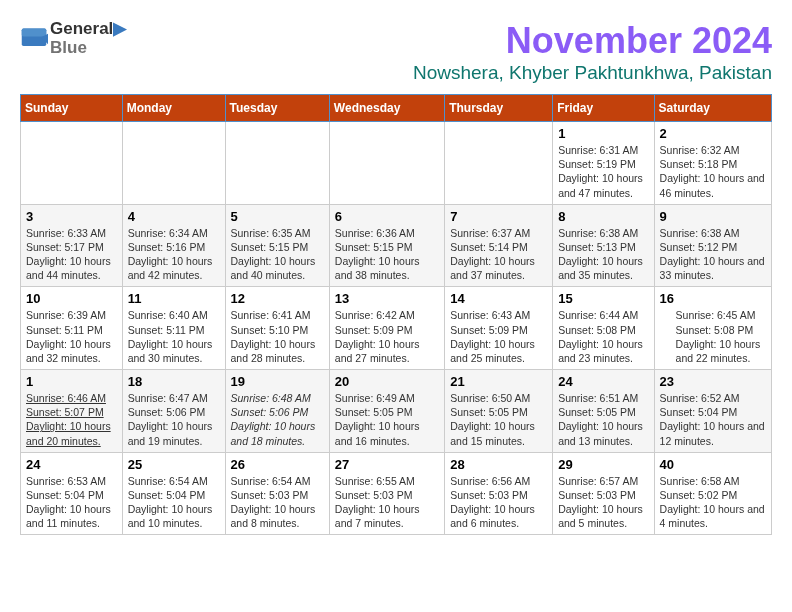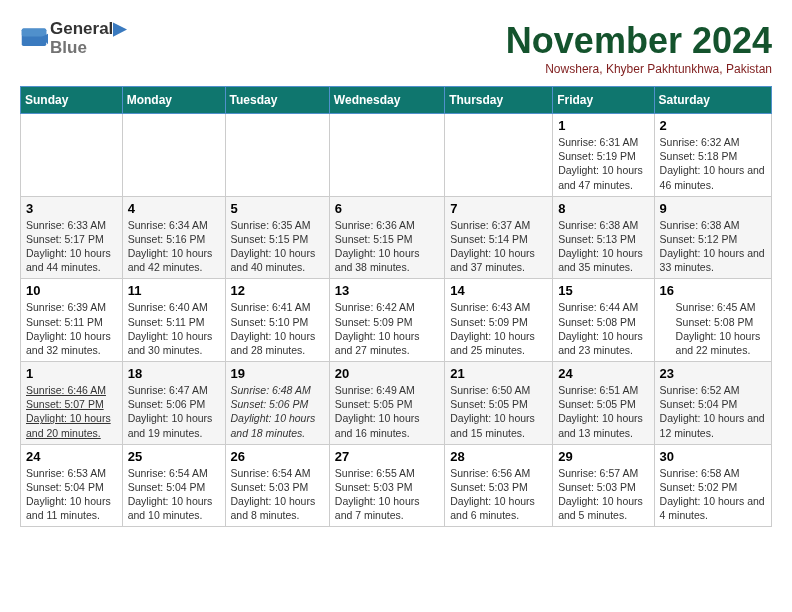--- a/index.html
+++ b/index.html
@@ -21,39 +21,39 @@
       margin-right: 2px;
       position: relative;
     }
     .title-section {
       text-align: right;
       margin-bottom: 4px;
     }
     .month-title {
       font-size: 36px;
       font-weight: bold;
-      color: #14532d;
+      color: #8b5cf6;
     }
     .location-title {
-      font-size: 12px;
-      color: #7f1d1d;
+      font-size: 19px;
+      color: #0f766e;
     }
     .top-row {
       display: flex;
       justify-content: space-between;
       align-items: flex-start;
       margin-bottom: 6px;
     }
     table {
       width: 100%;
       border-collapse: collapse;
       font-size: 11px;
     }
     thead tr {
-      background: #0f766e;
+      background: #c2410c;
       color: #fff;
       border-radius: 13px;
     }
     thead th {
       padding: 6px 4px;
       text-align: left;
       font-weight: bold;
       font-size: 12px;
       border: 1px solid #5090cc;
     }
@@ -297,20 +297,20 @@
 Sunset: 5:03 PM
 Daylight: 10 hours and 6 minutes.</div>
         </td>
         <td>
           <div class="day-num">29</div>
           <div class="day-info" style="white-space: pre-line;">Sunrise: 6:57 AM
 Sunset: 5:03 PM
 Daylight: 10 hours and 5 minutes.</div>
         </td>
         <td>
-          <div class="day-num">30</div>
+          <div class="day-num">40</div>
           <div class="day-info" style="white-space: pre-line;">Sunrise: 6:58 AM
 Sunset: 5:02 PM
 Daylight: 10 hours and 4 minutes.</div>
         </td>
       </tr>
     </tbody>
 </table>
 
 </body></html>

